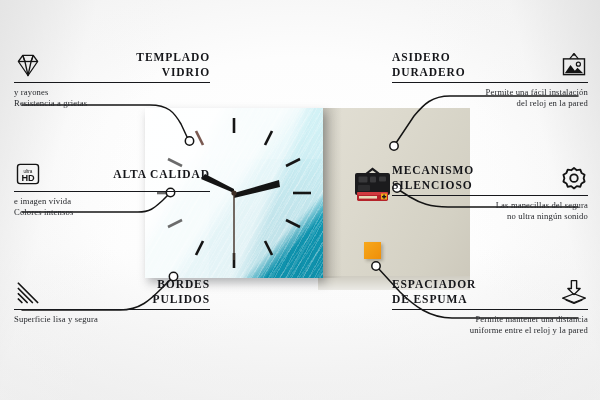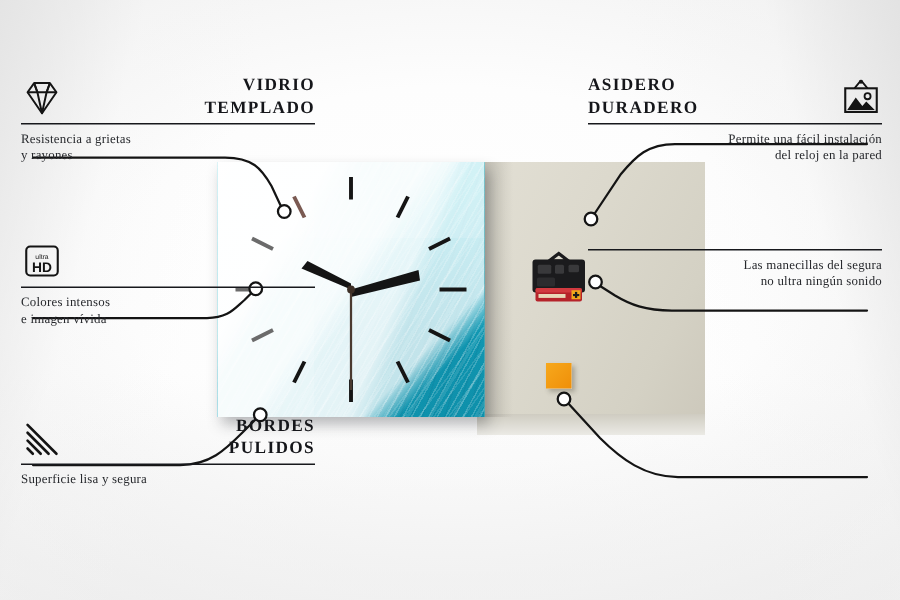--- a/index.html
+++ b/index.html
@@ -177,45 +177,46 @@
     <div class="head">
       <svg class="ico" viewBox="0 0 32 30">
         <g fill="none" stroke="#141414" stroke-width="1.5" stroke-linejoin="round">
           <path d="M5 11 L16 27 L27 11 L22 4 H10 Z"></path>
           <path d="M5 11 H27"></path>
           <path d="M10 4 L12.5 11 L16 27 L19.5 11 L22 4"></path>
           <path d="M12.5 11 L10 4 M19.5 11 L22 4"></path>
         </g>
       </svg>
       <div class="ttl">
+        <div>TEMPLADO</div>
         <div>VIDRIO</div>
-        <div>TEMPLADO</div>
-      </div>
-    </div>
-    <div class="rule"></div>
-    <div class="sub">
+      </div>
+    </div>
+    <div class="rule"></div>
+    <div class="sub">
+      <div>y rayones</div>
       <div>Resistencia a grietas</div>
-      <div>y rayones</div>
     </div>
   </div>
 
   <div class="feat left" id="f-impresion">
     <div class="head">
       <svg class="ico" viewBox="0 0 32 30">
         <rect x="4" y="4" width="24" height="22" rx="3" fill="none" stroke="#141414" stroke-width="1.6"></rect>
         <text x="16" y="13.4" text-anchor="middle" font-family="Liberation Sans, sans-serif" font-size="5.2" fill="#141414">ultra</text>
         <text x="16" y="23" text-anchor="middle" font-family="Liberation Sans, sans-serif" font-size="10.5" font-weight="bold" fill="#141414">HD</text>
       </svg>
       <div class="ttl">
-      </div>
-    </div>
-    <div class="rule"></div>
-    <div class="sub">
+        <div>ALTA CALIDAD</div>
+      </div>
+    </div>
+    <div class="rule"></div>
+    <div class="sub">
+      <div>e imagen vívida</div>
       <div>Colores intensos</div>
-      <div>e imagen vívida</div>
     </div>
   </div>
 
   <div class="feat left" id="f-bordes">
     <div class="head">
       <svg class="ico" viewBox="0 0 32 30">
         <g stroke="#141414" stroke-width="2" stroke-linecap="round">
           <line x1="5" y1="5" x2="27" y2="27"></line>
           <line x1="5" y1="11" x2="21" y2="27"></line>
           <line x1="5" y1="17" x2="15" y2="27"></line>
@@ -248,20 +249,52 @@
       </div>
     </div>
     <div class="rule"></div>
     <div class="sub">
       <div>Permite una fácil instalación</div>
       <div>del reloj en la pared</div>
     </div>
   </div>
 
   <div class="feat right" id="f-mecanismo">
+    <div class="head">
+      <svg class="ico" viewBox="0 0 32 30">
+        <g fill="none" stroke="#141414" stroke-width="2.1" stroke-linejoin="round">
+          <path d="M16 3.5 L19.2 6.1 L23.2 5.4 L24.6 9.2 L28.1 11.3 L27 15.2 L28.1 19.1
+                   L24.6 21.2 L23.2 25 L19.2 24.3 L16 26.9 L12.8 24.3 L8.8 25 L7.4 21.2
+                   L3.9 19.1 L5 15.2 L3.9 11.3 L7.4 9.2 L8.8 5.4 L12.8 6.1 Z"></path>
+          <circle cx="16" cy="15.2" r="4.3"></circle>
+        </g>
+      </svg>
+      <div class="ttl">
+        <div>MECANISMO</div>
+        <div>SILENCIOSO</div>
+      </div>
+    </div>
     <div class="rule"></div>
     <div class="sub">
       <div>Las manecillas del segura</div>
       <div>no ultra ningún sonido</div>
     </div>
   </div>
 
+  <div class="feat right" id="f-espaciador">
+    <div class="head">
+      <svg class="ico" viewBox="0 0 32 30">
+        <path d="M13 2 H19 V11 H23 L16 18 L9 11 H13 Z" fill="none" stroke="#141414" stroke-width="1.6" stroke-linejoin="round"></path>
+        <path d="M16 17 L29 22 L16 27 L3 22 Z" fill="none" stroke="#141414" stroke-width="1.5" stroke-linejoin="round"></path>
+        <path d="M6.5 24 L16 28 L25.5 24" fill="none" stroke="#141414" stroke-width="1.5" stroke-linejoin="round"></path>
+      </svg>
+      <div class="ttl">
+        <div>ESPACIADOR</div>
+        <div>DE ESPUMA</div>
+      </div>
+    </div>
+    <div class="rule"></div>
+    <div class="sub">
+      <div>Permite mantener una distancia</div>
+      <div>uniforme entre el reloj y la pared</div>
+    </div>
+  </div>
 </div>
 
 </body></html>

